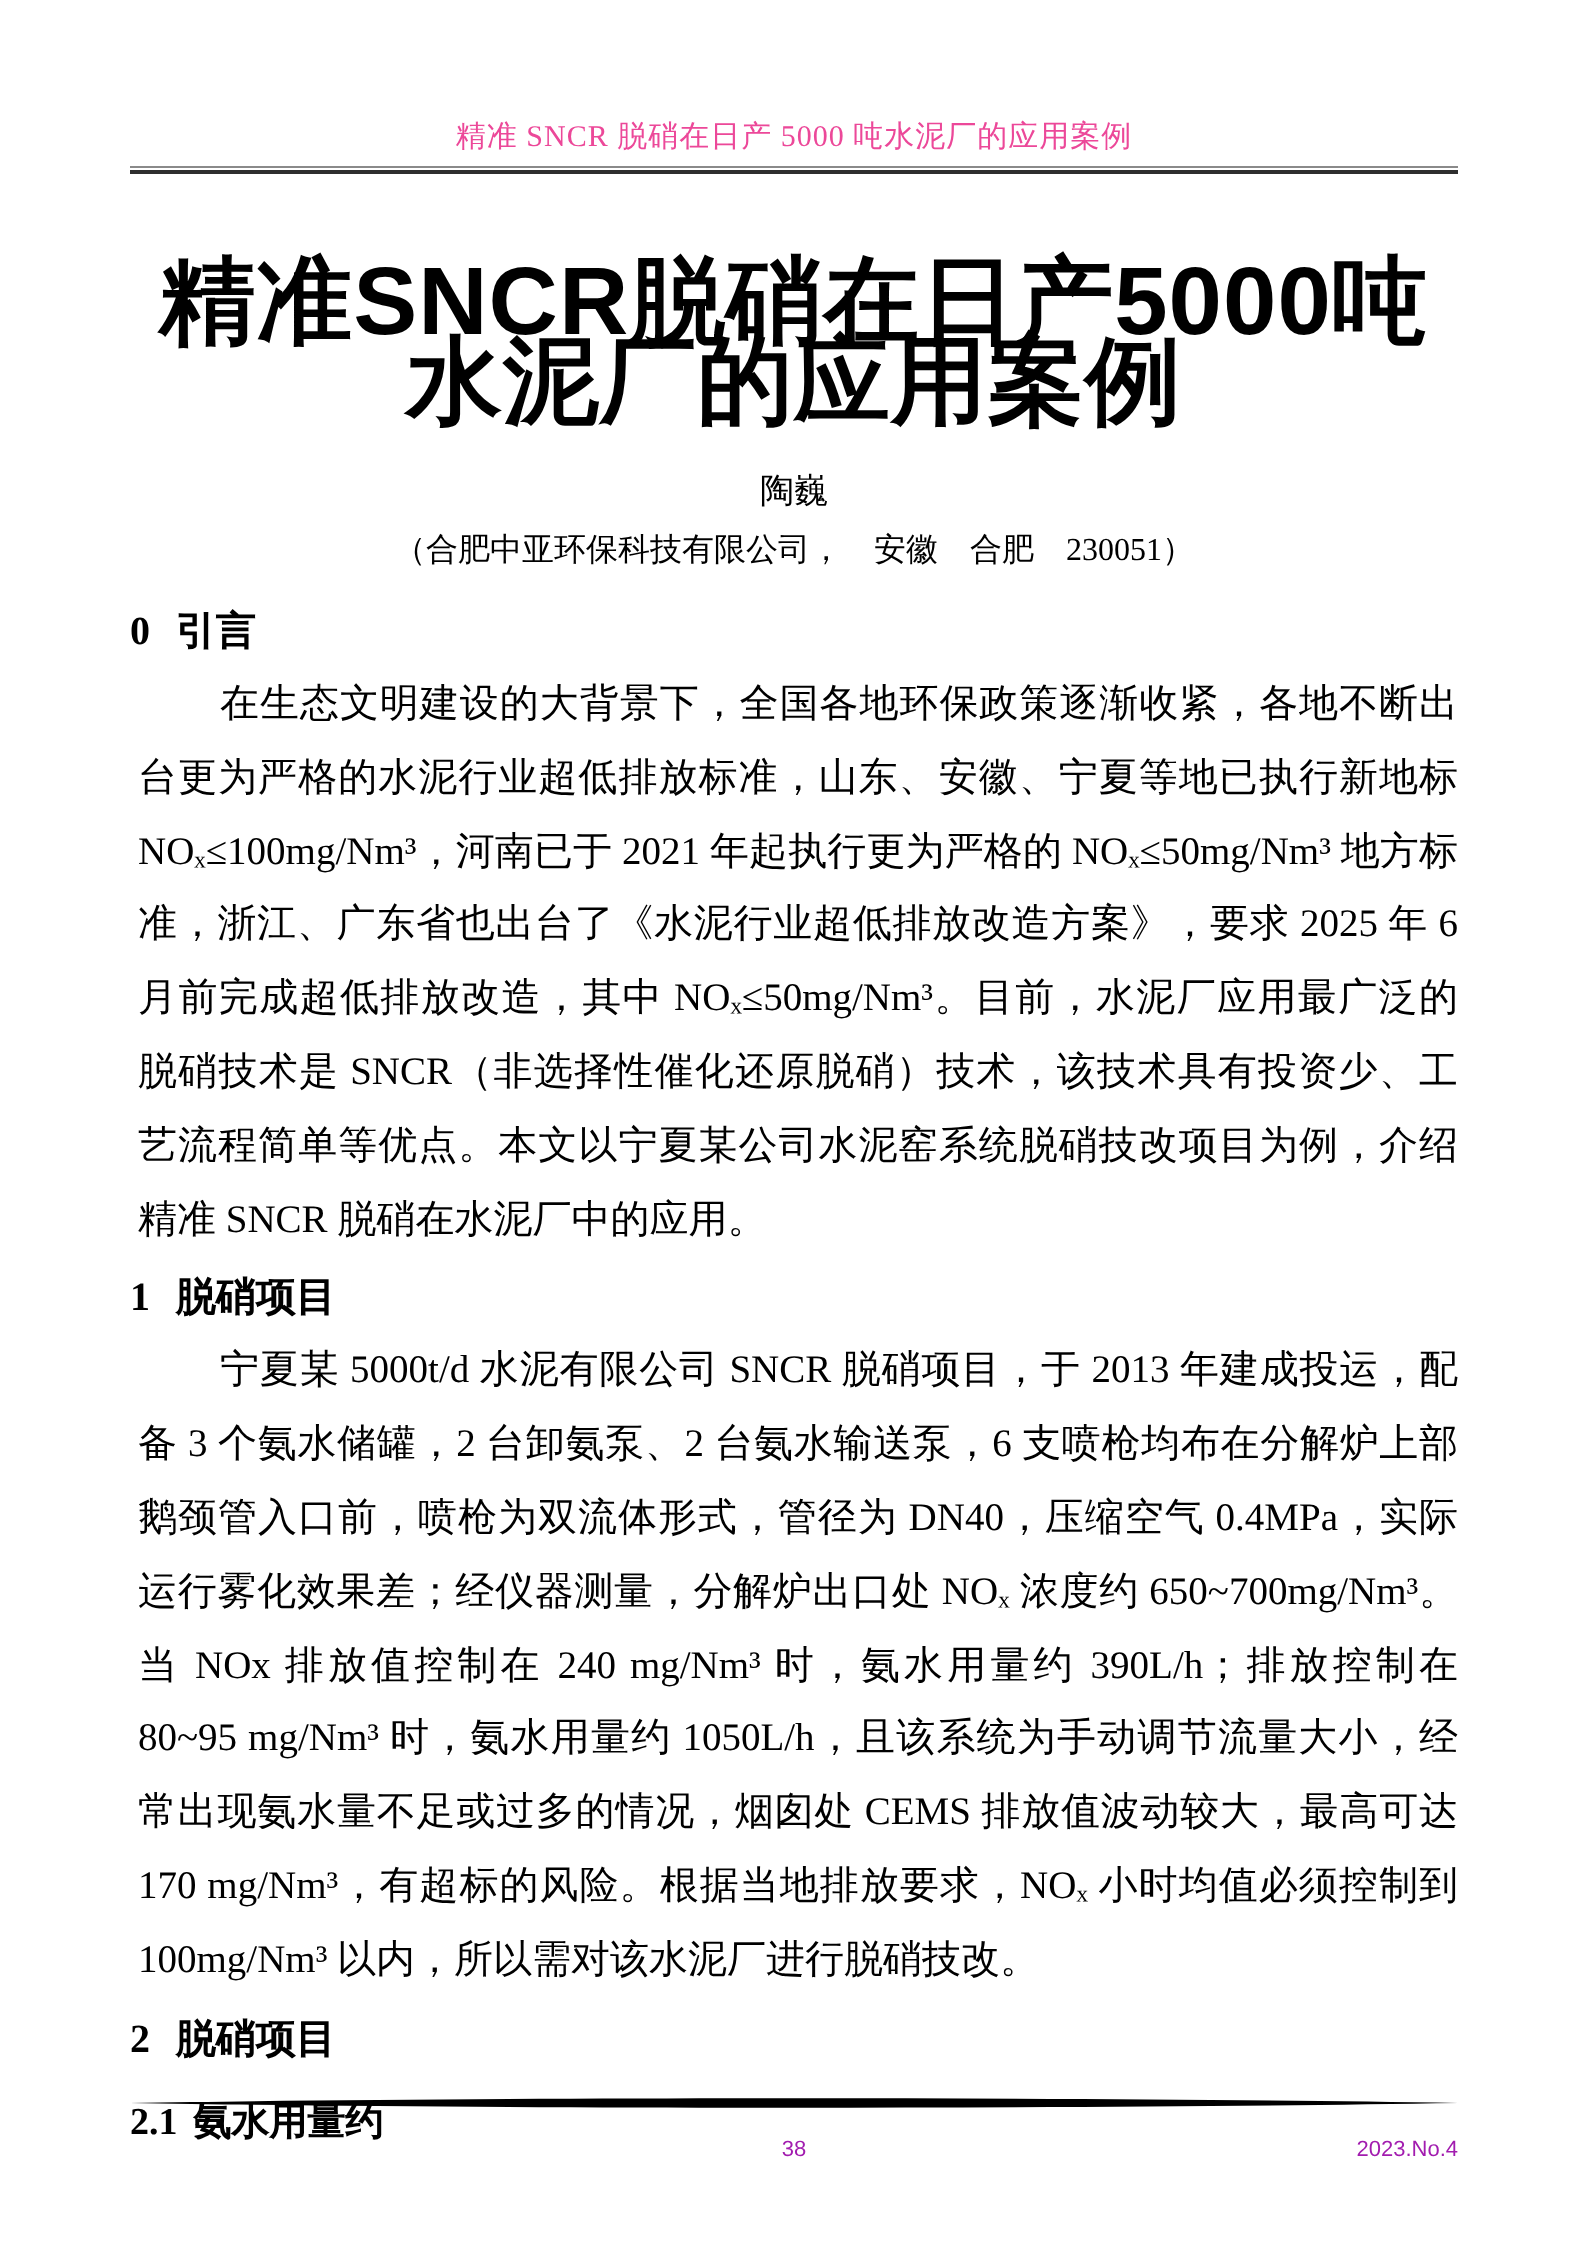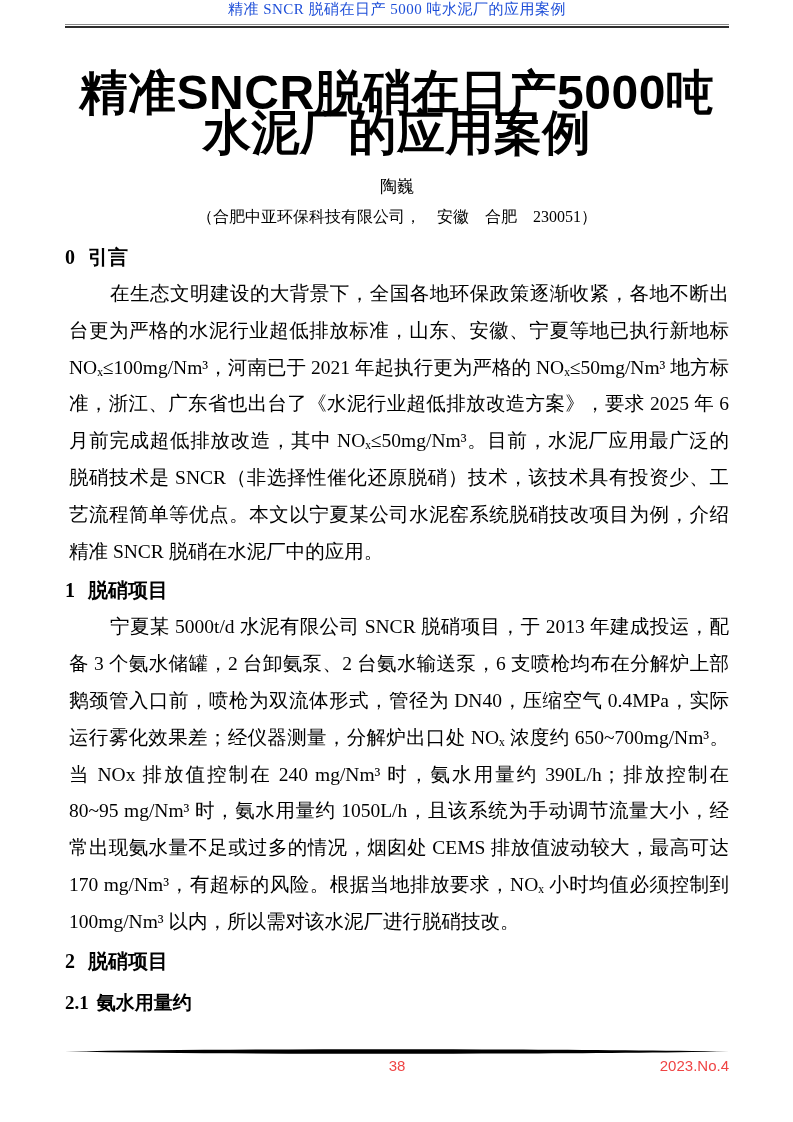--- a/index.html
+++ b/index.html
@@ -12,23 +12,24 @@
     overflow: hidden;
     font-family: "Liberation Serif", "DejaVu Serif", serif;
   }
   .content {
     position: absolute;
     left: 65px;
     top: 0;
     width: 664px;
   }
   .running-title {
+    padding-top: 59px;
     text-align: center;
     font-size: 15px;
-    color: #1d4ed8;
+    color: #ec4899;
     letter-spacing: 0.5px;
   }
   .header-rule {
     margin-top: 5px;
     height: 1px;
     border-top: 1px solid #8a8a8a;
     border-bottom: 2px solid #2e2e2e;
   }
   .article-title {
     margin: 45px 0 0 0;
@@ -75,24 +76,24 @@
   .page-footer {
     position: absolute;
     left: 65px;
     top: 1048px;
     width: 664px;
     font-family: "Liberation Sans", "DejaVu Sans", sans-serif;
   }
   .footer-rule-svg { display: block; width: 664px; height: 7px; }
   .footer-row {
     position: relative;
-    margin-top: 2px;
+    margin-top: 14px;
     height: 16px;
-    font-size: 15px;
-    color: #ef4444;
+    font-size: 11px;
+    color: #a21caf;
   }
   .footer-page-number {
     position: absolute;
     left: 0;
     width: 100%;
     text-align: center;
   }
   .footer-issue {
     position: absolute;
     right: 0;

